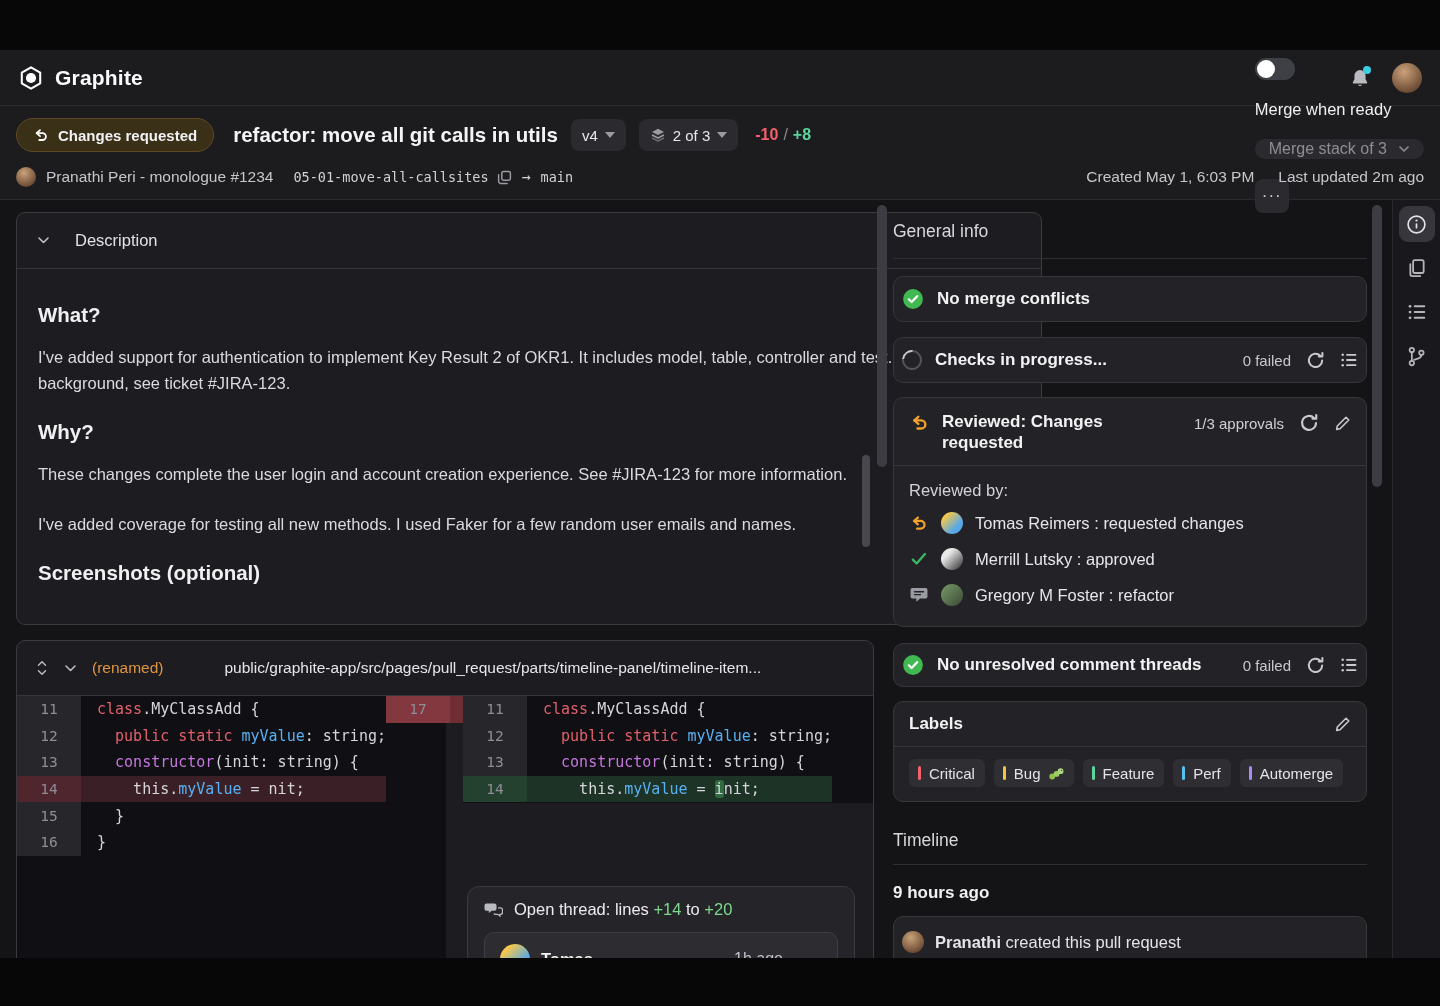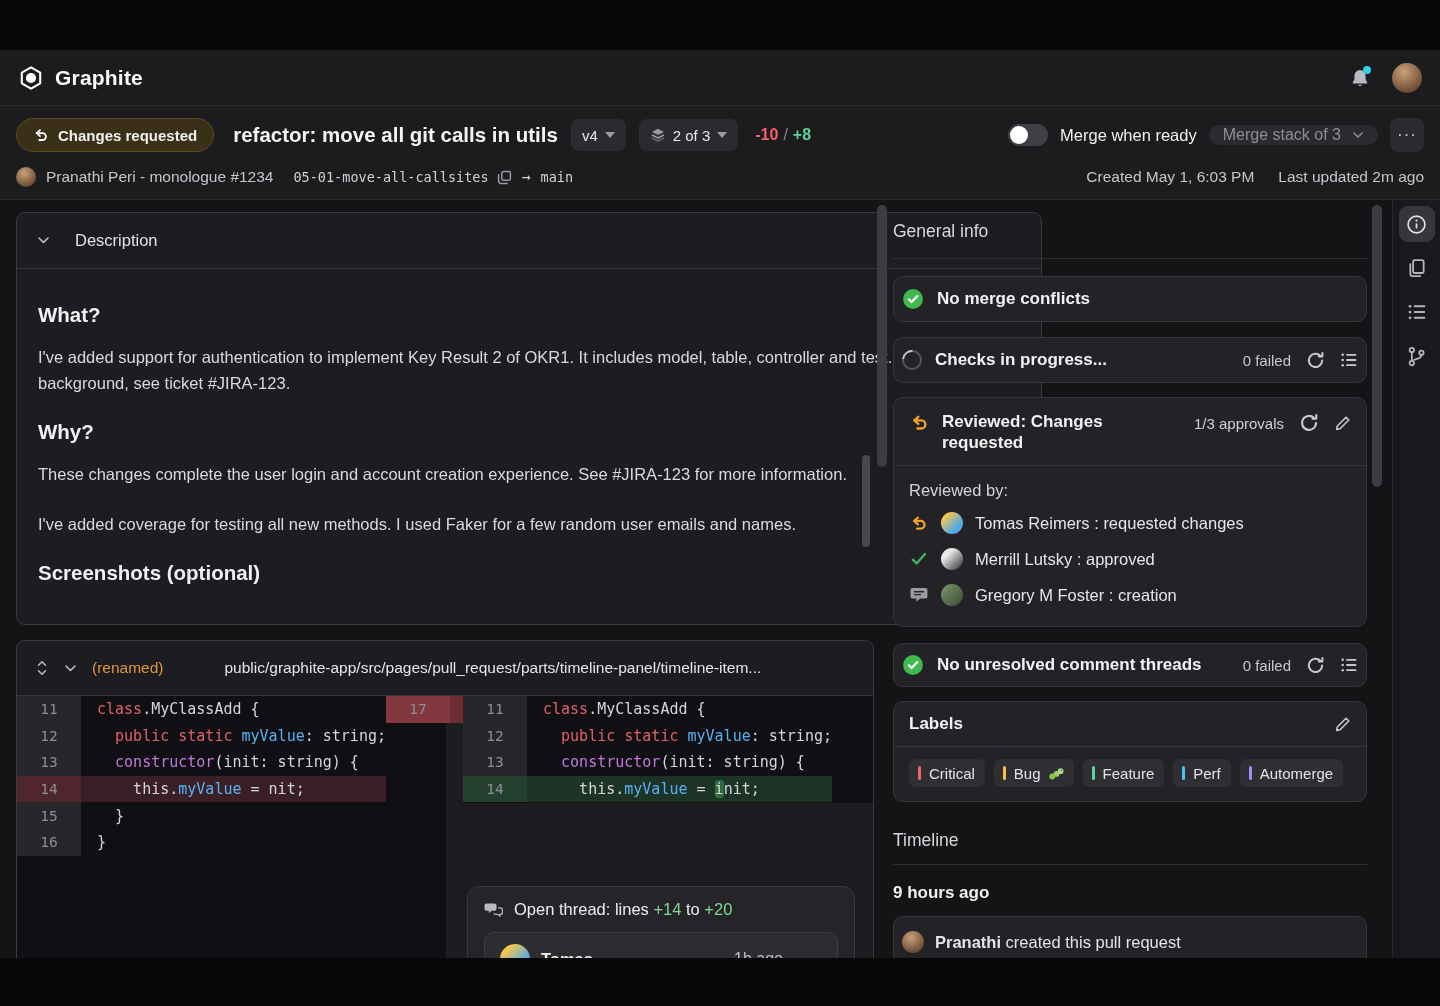--- a/index.html
+++ b/index.html
@@ -29,21 +29,21 @@
   .pr-row1 { display:flex; align-items:center; height:52px; padding:6px 16px 0; gap:13px; }
   .status-badge { display:inline-flex; align-items:center; gap:9px; height:34px; padding:8px 16px;
     background:#3a2f17; border:1px solid #5b4b24; border-radius:17px;
     font-size:15px; font-weight:600; color:#f2f2f4; }
   .pr-title { font-size:20.5px; font-weight:700; color:#f4f4f6; margin-left:6px; white-space:nowrap; }
   .btn { display:inline-flex; align-items:center; gap:7px; background:#2b2b2f; border-radius:8px;
     height:32px; padding:0 11px; font-size:15px; color:#e8e8ea; cursor:pointer; }
   .caret { color:#9a9aa0; }
   .stats { display:flex; gap:5px; font-size:16px; font-weight:600; margin-left:4px; }
   .stat-del { color:#f4606c; } .stat-sep { color:#8a8a90; font-weight:400; } .stat-add { color:#5dd39e; }
-  .pr-right { margin-left:auto; display:flex; align-items:center; gap:12px; }
+  .pr-right { margin-left:auto; display:flex; gap:20px;flex-direction:column; }
   .toggle { width:40px; height:22px; border-radius:11px; background:#3f3f46; position:relative; cursor:pointer; }
   .toggle .knob { position:absolute; left:2px; top:2px; width:18px; height:18px; border-radius:50%; background:#fff; }
   .merge-label { font-size:16.5px; font-weight:500; color:#f0f0f2; }
   .merge-btn { height:20px; padding:0 14px; font-size:16px; color:#8d8d94; gap:11px;border-radius:17px; }
   .ellipsis-btn { width:34px; height:34px; justify-content:center; padding:0; font-size:17px; letter-spacing:1px; color:#d0d0d4; }
   .pr-row2 { display:flex; align-items:center; height:38px; padding:0 16px; gap:10px; }
   .avatar-sm { width:20px; height:20px; }
   .author { font-size:15.5px; color:#c6c6ca; }
   .branchgrp { display:flex; align-items:center; gap:8px; margin-left:10px;
     font-family:"DejaVu Sans Mono", monospace; font-size:13.5px; color:#d2d2d6; }
@@ -463,21 +463,21 @@
     </div>
     <div class="rev-row">
       <span class="rev-ic">
         <svg width="18" height="18" viewBox="0 0 16 16" fill="#9a9aa2">
             <path d="M2 1.8h12a1.5 1.5 0 0 1 1.5 1.5v6.2A1.5 1.5 0 0 1 14 11h-5l-3.4 3v-3H2A1.5 1.5 0 0 1 .5 9.5V3.3A1.5 1.5 0 0 1 2 1.8z"></path>
             <rect x="3.4" y="4.4" width="9.2" height="1.3" rx=".6" fill="#232327"></rect>
             <rect x="3.4" y="7" width="6.5" height="1.3" rx=".6" fill="#232327"></rect>
           </svg>
       </span>
       <span class="avatar-rev av-gregory"></span>
-      <span><span>Gregory M Foster</span><span> : </span><span>creation</span></span>
+      <span><span>Gregory M Foster</span><span> : </span><span>refactor</span></span>
     </div>
   </div>
 
   <div class="scard card-threads">
     <div class="scard-row">
       <span class="check-circle">
         <svg width="22" height="22" viewBox="0 0 20 20">
             <circle cx="10" cy="10" r="9" fill="#3fb950"></circle>
             <path d="M6.2 10.3l2.5 2.5 5.1-5.4" stroke="#fff" stroke-width="2" fill="none" stroke-linecap="round" stroke-linejoin="round"></path>
           </svg>

